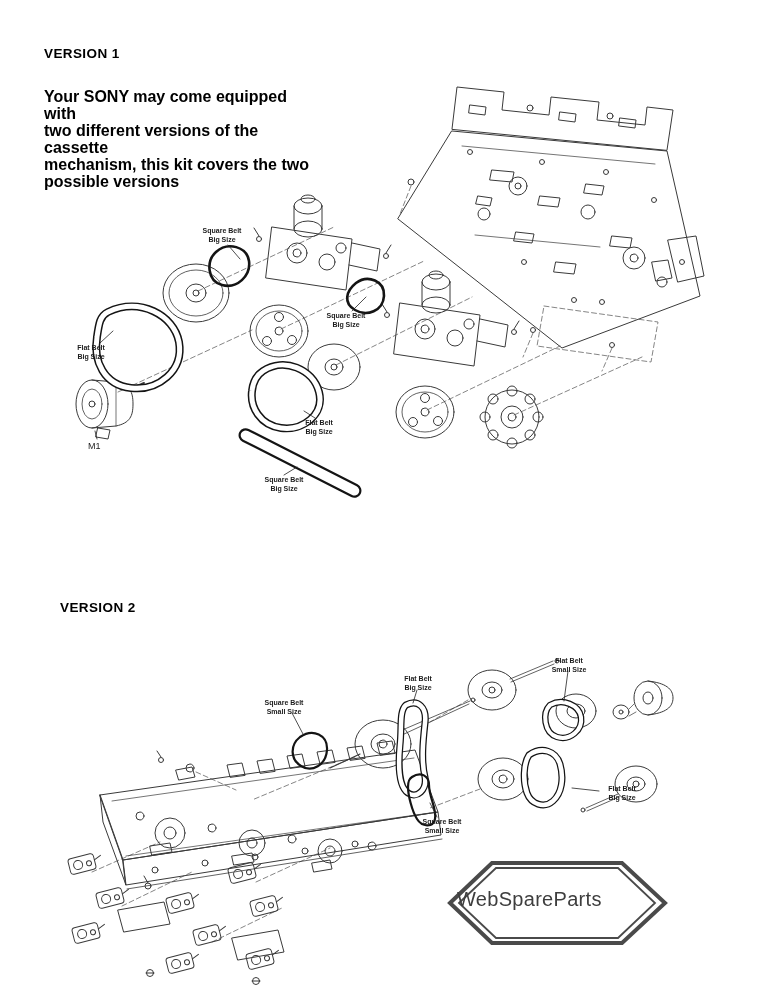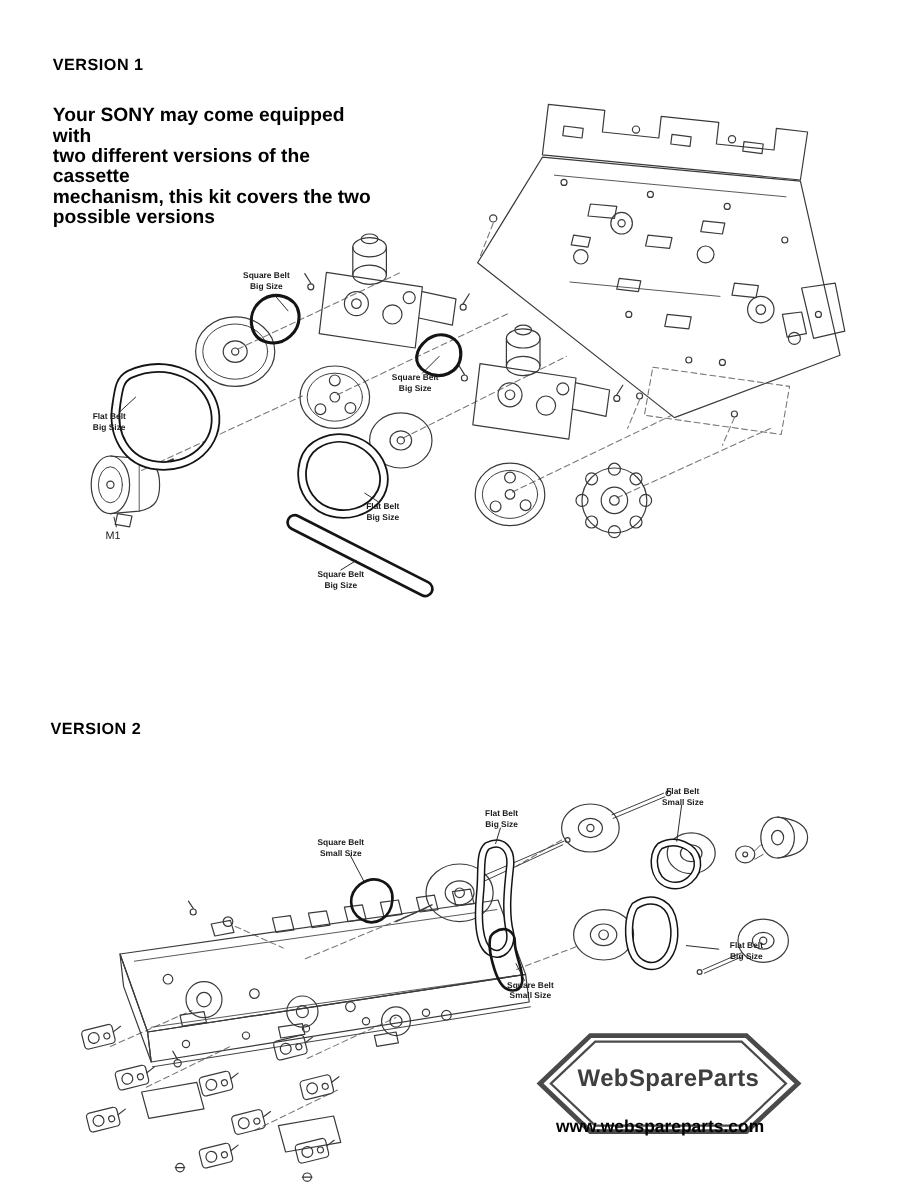--- a/index.html
+++ b/index.html
@@ -5,22 +5,22 @@
   html,body{margin:0;padding:0;background:#ffffff;}
   .page{position:relative;width:759px;height:996px;background:#ffffff;
         font-family:"Liberation Sans",sans-serif;overflow:hidden;}
   .art{position:absolute;left:0;top:0;}
   .txt{position:absolute;color:#000;}
   .h-title{font-weight:bold;font-size:13.5px;letter-spacing:.4px;}
   .intro{font-weight:bold;font-size:16px;line-height:17px;white-space:pre-line;width:276px;}
   .lbl{position:absolute;font-size:7px;font-weight:bold;line-height:1.3;text-align:center;
        white-space:pre-line;color:#1c1c1c;}
   .m1{position:absolute;font-size:9px;color:#1c1c1c;}
-  .brand{position:absolute;left:457px;top:888px;width:200px;text-align:center;
-         font-weight:bold;font-size:20px;color:#3e3e3e;letter-spacing:.3px;}
+  .brand{position:absolute;left:457px;top:888px;width:200px;
+         font-weight:normal;font-size:20px;color:#3e3e3e;letter-spacing:.3px;}
   .url{position:absolute;left:426px;top:931px;width:248px;text-align:center;
        font-weight:bold;font-size:14.5px;color:#000;}
 </style>
 </head>
 <body>
 
 <div class="page">
 
 <svg class="art" width="759" height="996" viewBox="0 0 759 996" xmlns="http://www.w3.org/2000/svg">
   <defs>
@@ -323,29 +323,28 @@
 <div class="lbl" style="left:318px;top:311px;width:56px">Square Belt
 Big Size</div>
 <div class="lbl" style="left:66px;top:343px;width:50px">Flat Belt
 Big Size</div>
 <div class="lbl" style="left:294px;top:418px;width:50px">Flat Belt
 Big Size</div>
 <div class="lbl" style="left:256px;top:475px;width:56px">Square Belt
 Big Size</div>
 <div class="m1" style="left:88px;top:441px">M1</div>
 
-<div class="txt h-title" style="left:42px;top:600px">VERSION 2</div>
+<div class="txt h-title" style="left:60px;top:600px">VERSION 2</div>
 
 <div class="lbl" style="left:252px;top:698px;width:64px">Square Belt
 Small Size</div>
 <div class="lbl" style="left:392px;top:674px;width:52px">Flat Belt
 Big Size</div>
 <div class="lbl" style="left:542px;top:656px;width:54px">Flat Belt
 Small Size</div>
 <div class="lbl" style="left:410px;top:817px;width:64px">Square Belt
 Small Size</div>
 <div class="lbl" style="left:596px;top:784px;width:52px">Flat Belt
 Big Size</div>
 
 <div class="brand">WebSpareParts</div>
-<div class="url">www.webspareparts.com</div>
 
 </div>
 
 </body></html>

